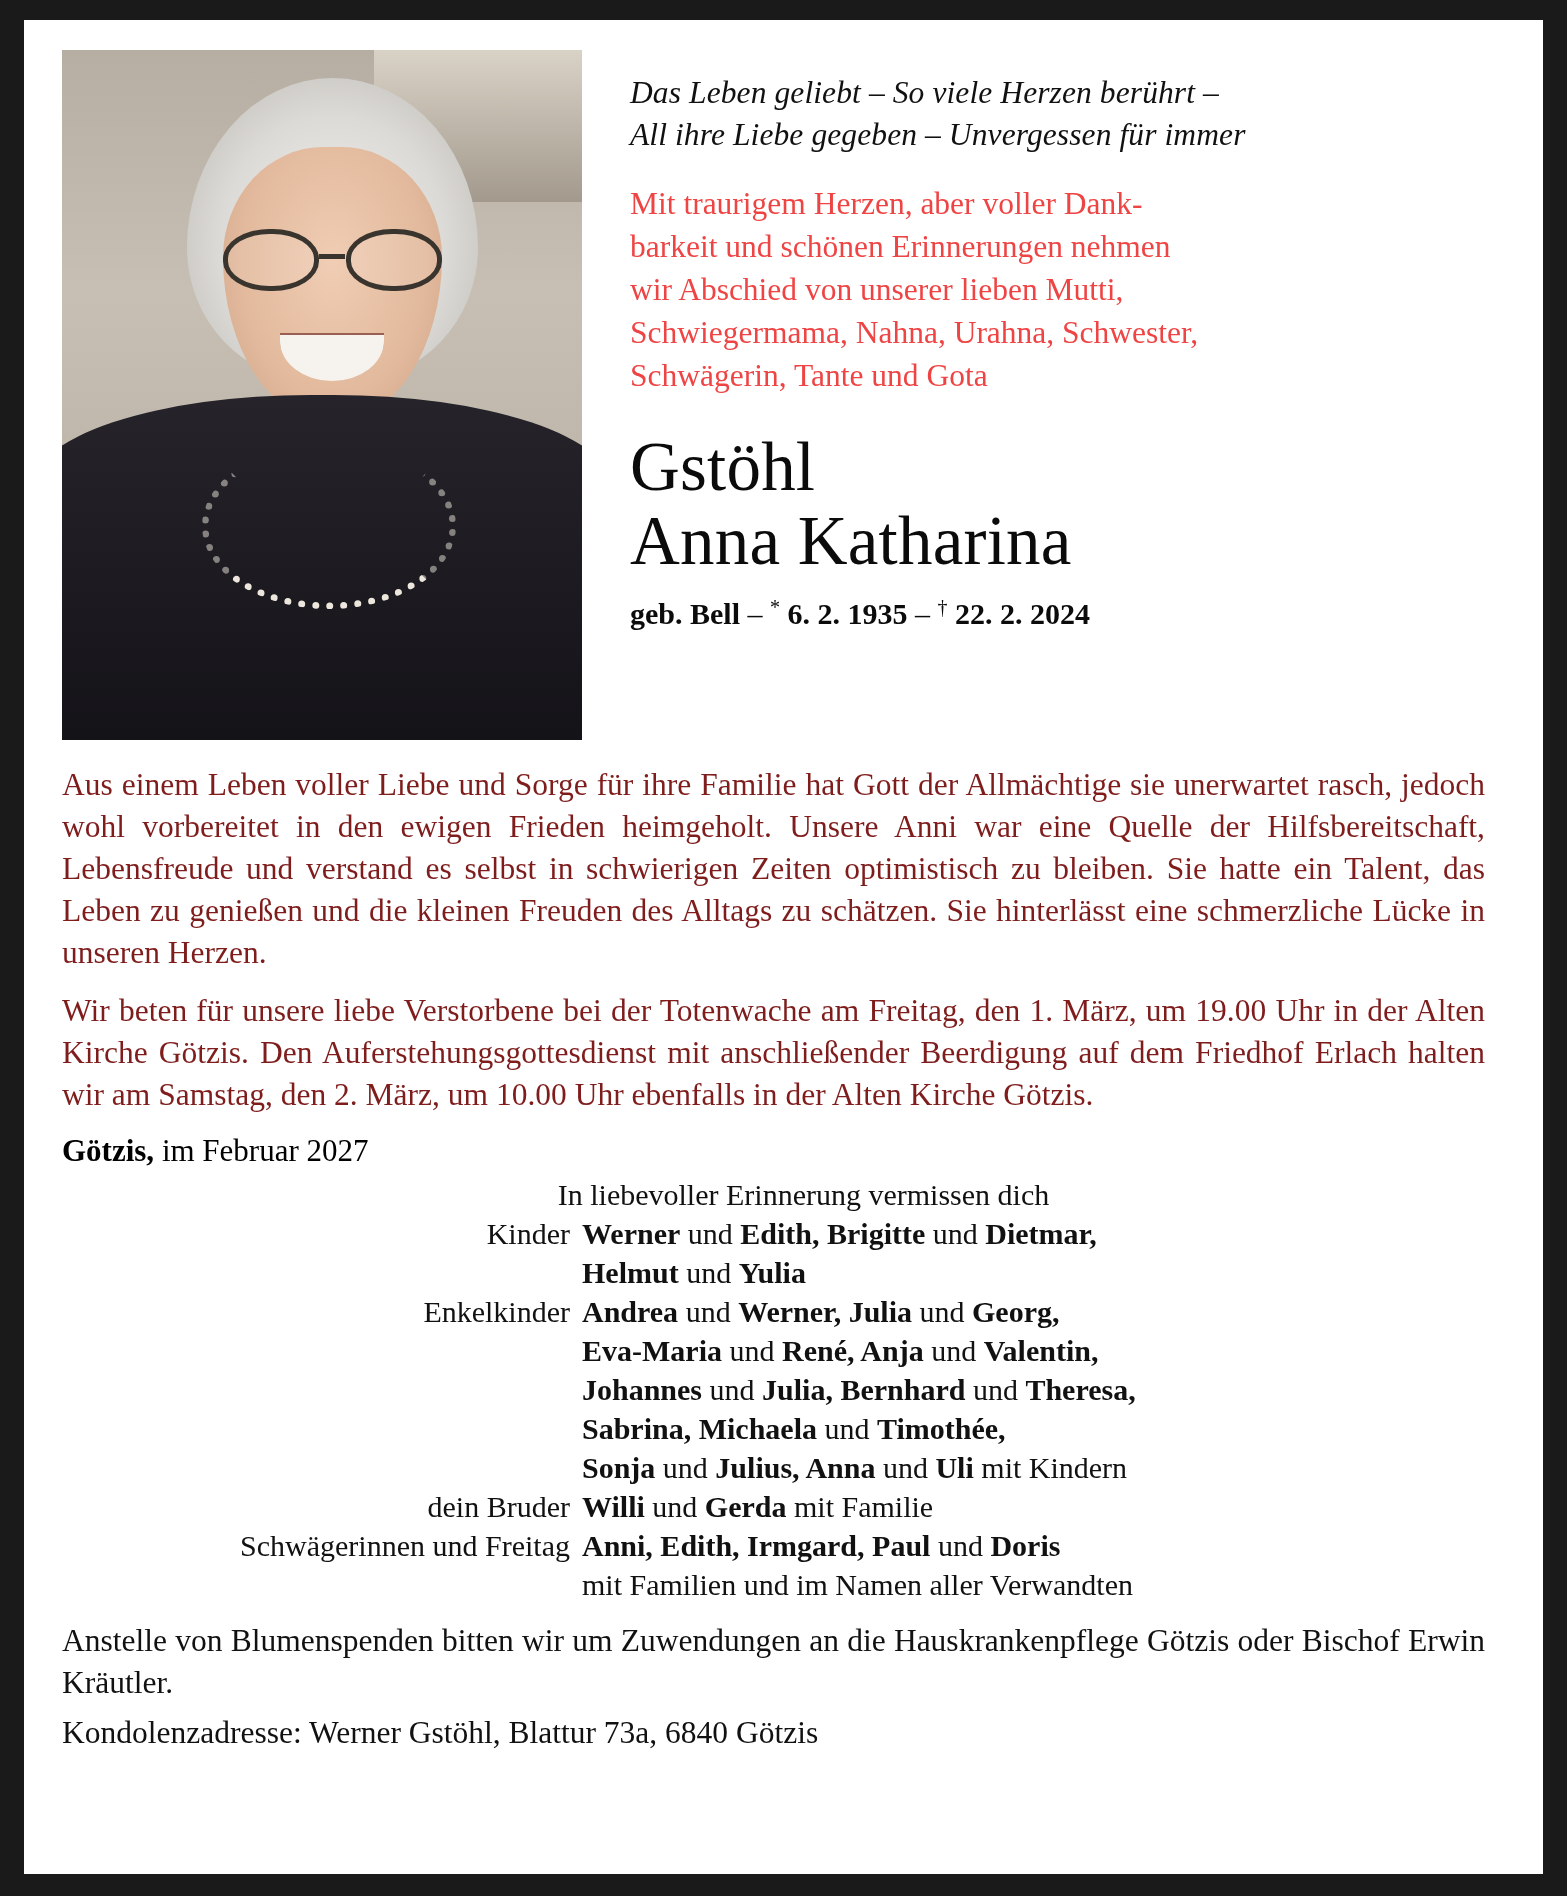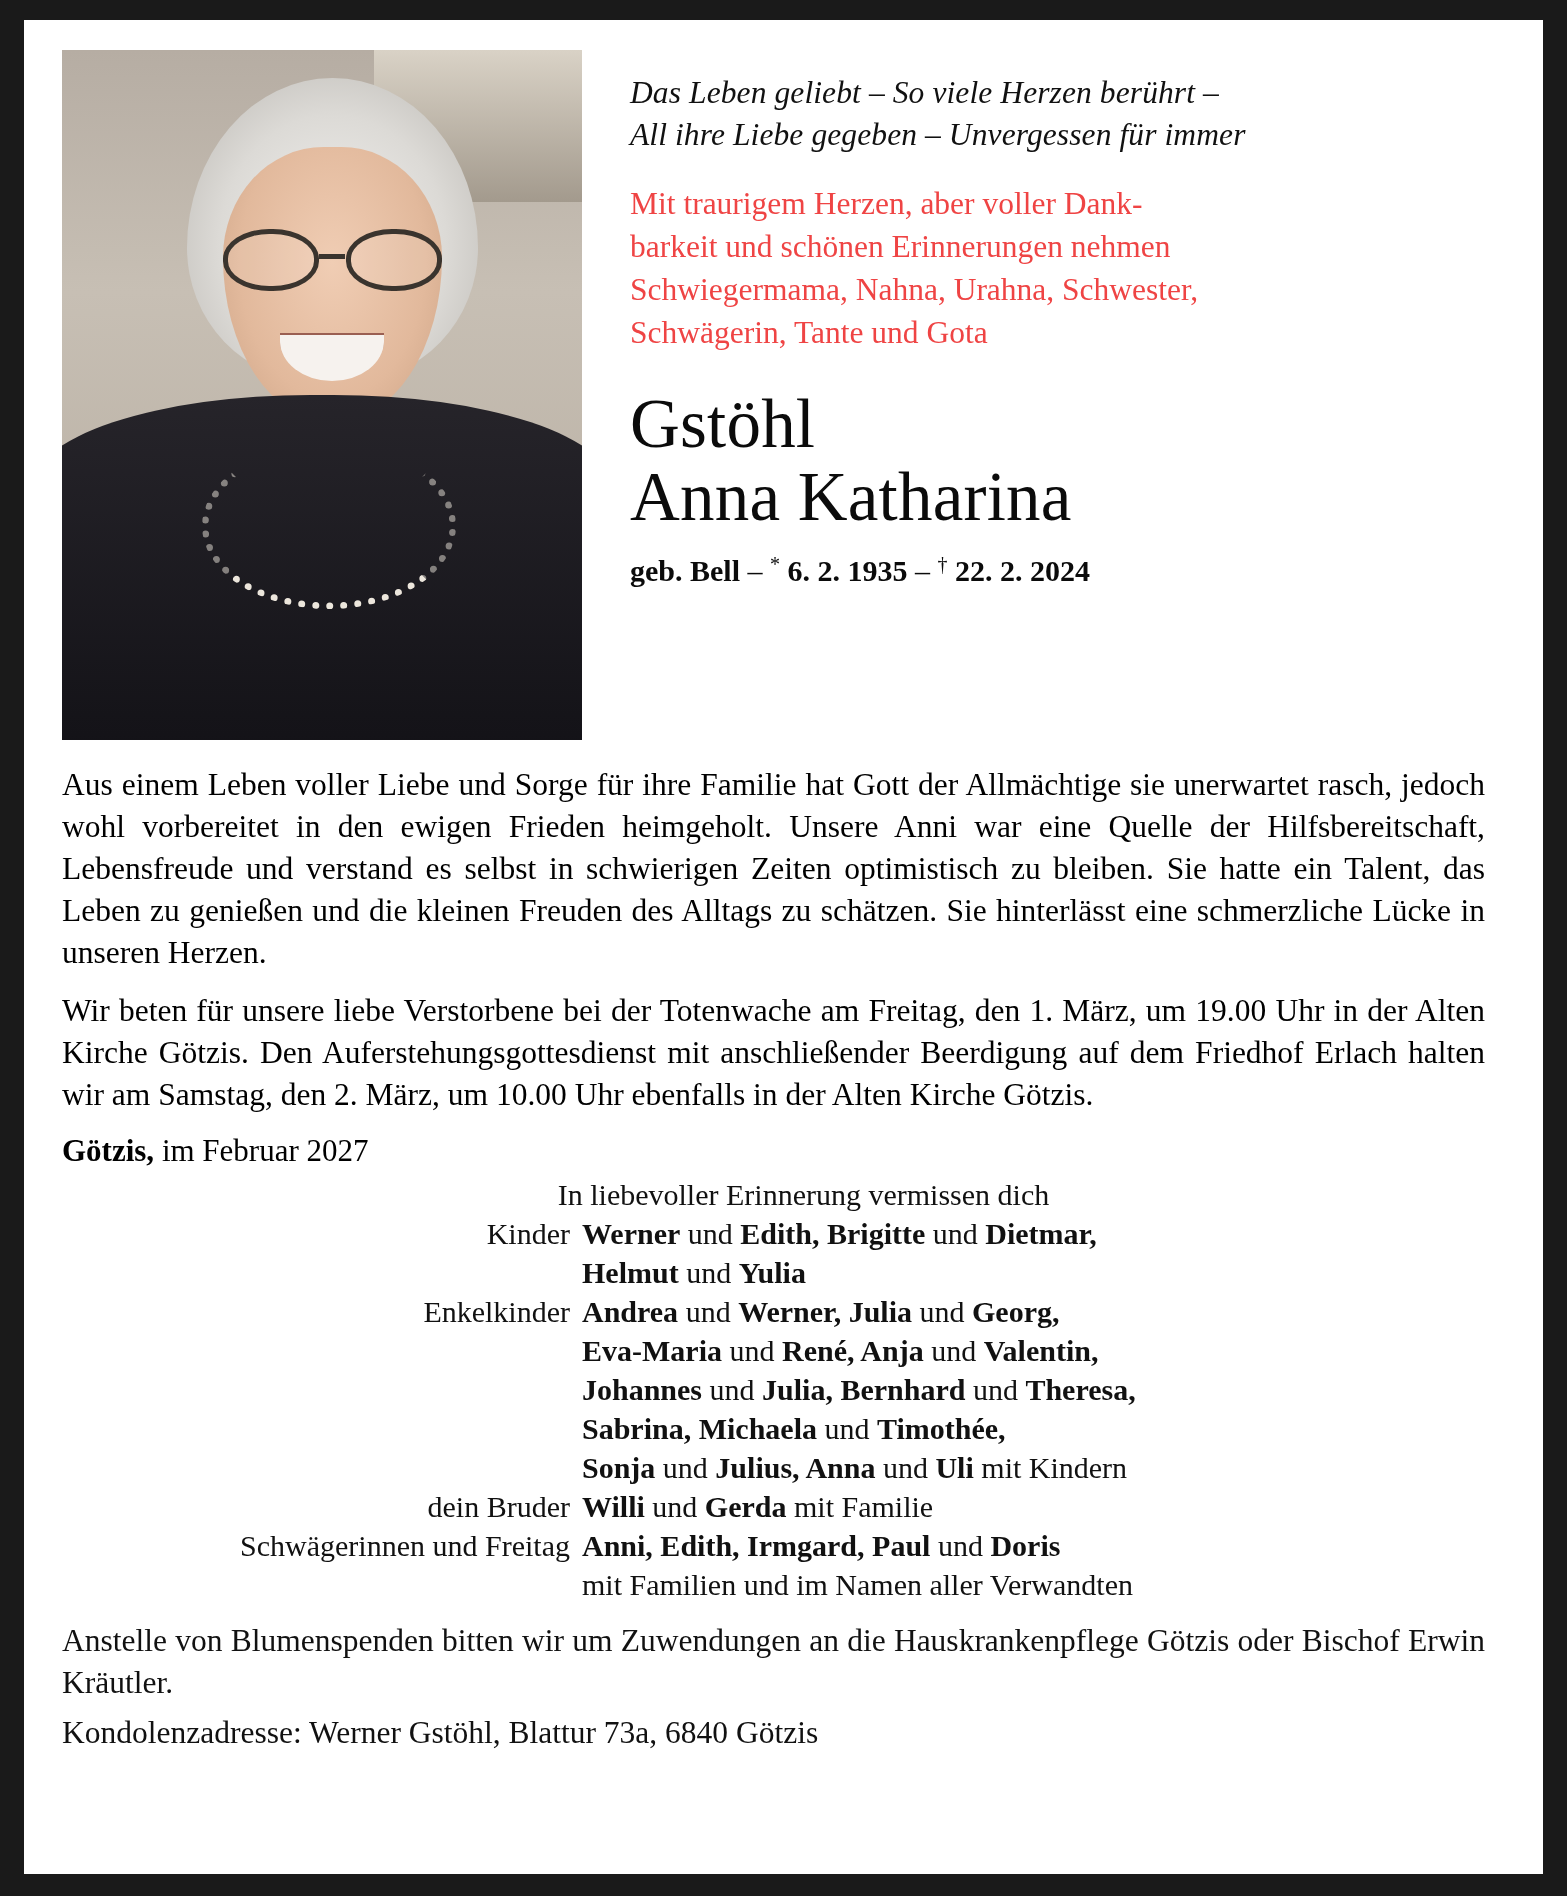--- a/index.html
+++ b/index.html
@@ -181,21 +181,21 @@
     color: #0b0b0b;
   }
   .dates b { font-weight: bold; }
   .sup { font-size: 20px; vertical-align: 10px; }
 
   
   .body-text {
     margin-top: 24px;
     font-size: 31.5px;
     line-height: 1.33;
-    color: #000000;
+    color: #7f1d1d;
   }
   .body-text p {
     margin: 0 0 17px 0;
     text-align: justify;
     text-justify: inter-word;
   }
   .place-line {
     font-size: 31px;
     margin: 4px 0 6px 0;
   }
@@ -266,20 +266,21 @@
 
       <div class="top-text">
         <div class="epitaph">
           <div>Das Leben geliebt  –  So viele Herzen berührt  –</div>
           <div>All ihre Liebe gegeben  –  Unvergessen für immer</div>
         </div>
 
         <div class="intro">
           <span class="l1">Mit traurigem Herzen, aber voller Dank-</span>
           <span class="l1">barkeit und schönen Erinnerungen nehmen</span>
+          <span class="l1">wir Abschied von unserer lieben Mutti,</span>
           <span class="l1">Schwiegermama, Nahna, Urahna, Schwester,</span>
           <span class="l1">Schwägerin, Tante und Gota</span>
         </div>
 
         <div class="name">
           <div>Gstöhl</div>
           <div>Anna Katharina</div>
         </div>
 
         <div class="dates">

